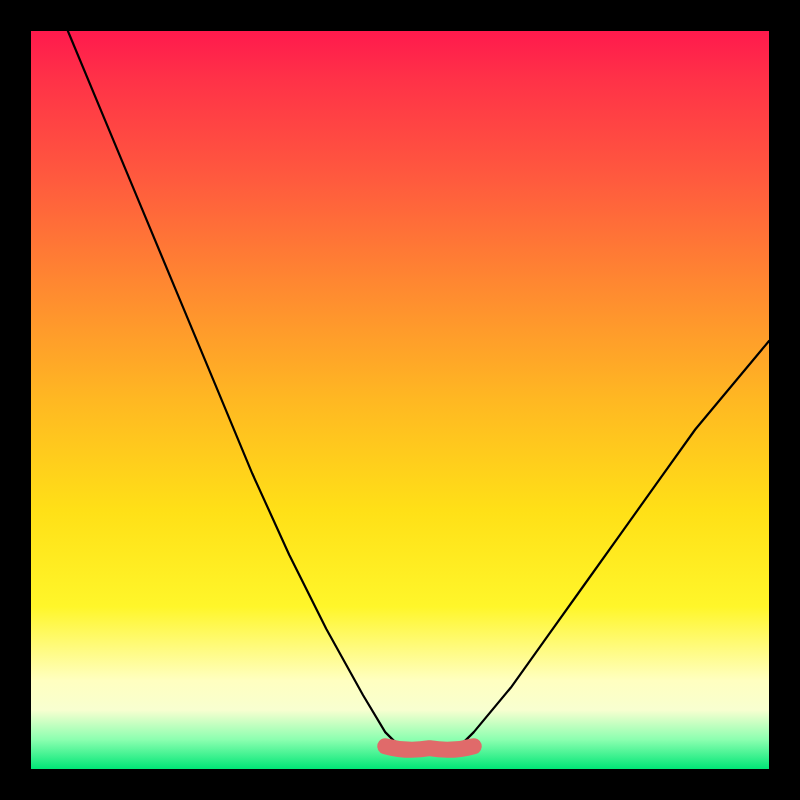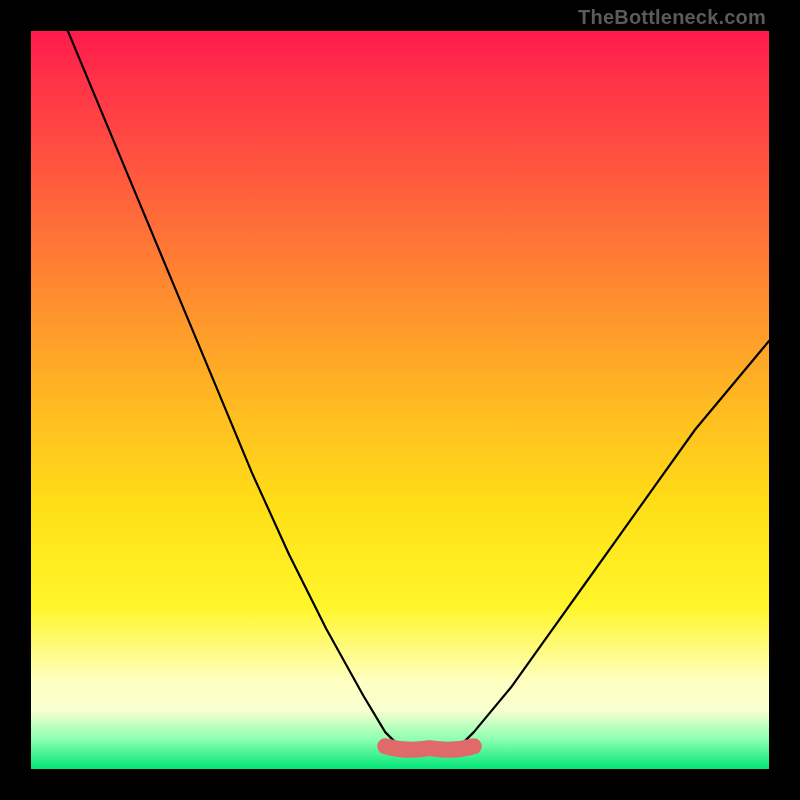--- a/index.html
+++ b/index.html
@@ -79,15 +79,14 @@
 
     <svg class="curve" viewBox="0 0 738 738" preserveAspectRatio="none">
 
       <path id="curve-path" class="curve-line" d="M36.9 0.0 L73.8 88.6 L110.7 177.1 L147.6 265.7 L184.5 354.2 L221.4 442.8 L258.3 524.0 L295.2 597.8 L332.1 664.2 L354.2 701.1 L369.0 715.9 L383.8 723.2 L405.9 723.2 L428.0 715.9 L442.8 701.1 L479.7 656.8 L516.6 605.2 L553.5 553.5 L590.4 501.8 L627.3 450.2 L664.2 398.5 L701.1 354.2 L738.0 310.0"></path>
 
       <path id="blob-path" class="bottom-blob" d="M 354.2 715.2 Q 376.4 721.2 398.5 717.2 Q 420.7 721.2 442.8 715.2"></path>
     </svg>
 
   </div>
 
-  <div class="attribution">TheBottleneck.com</div>
 
 </div>
 
 </body></html>

